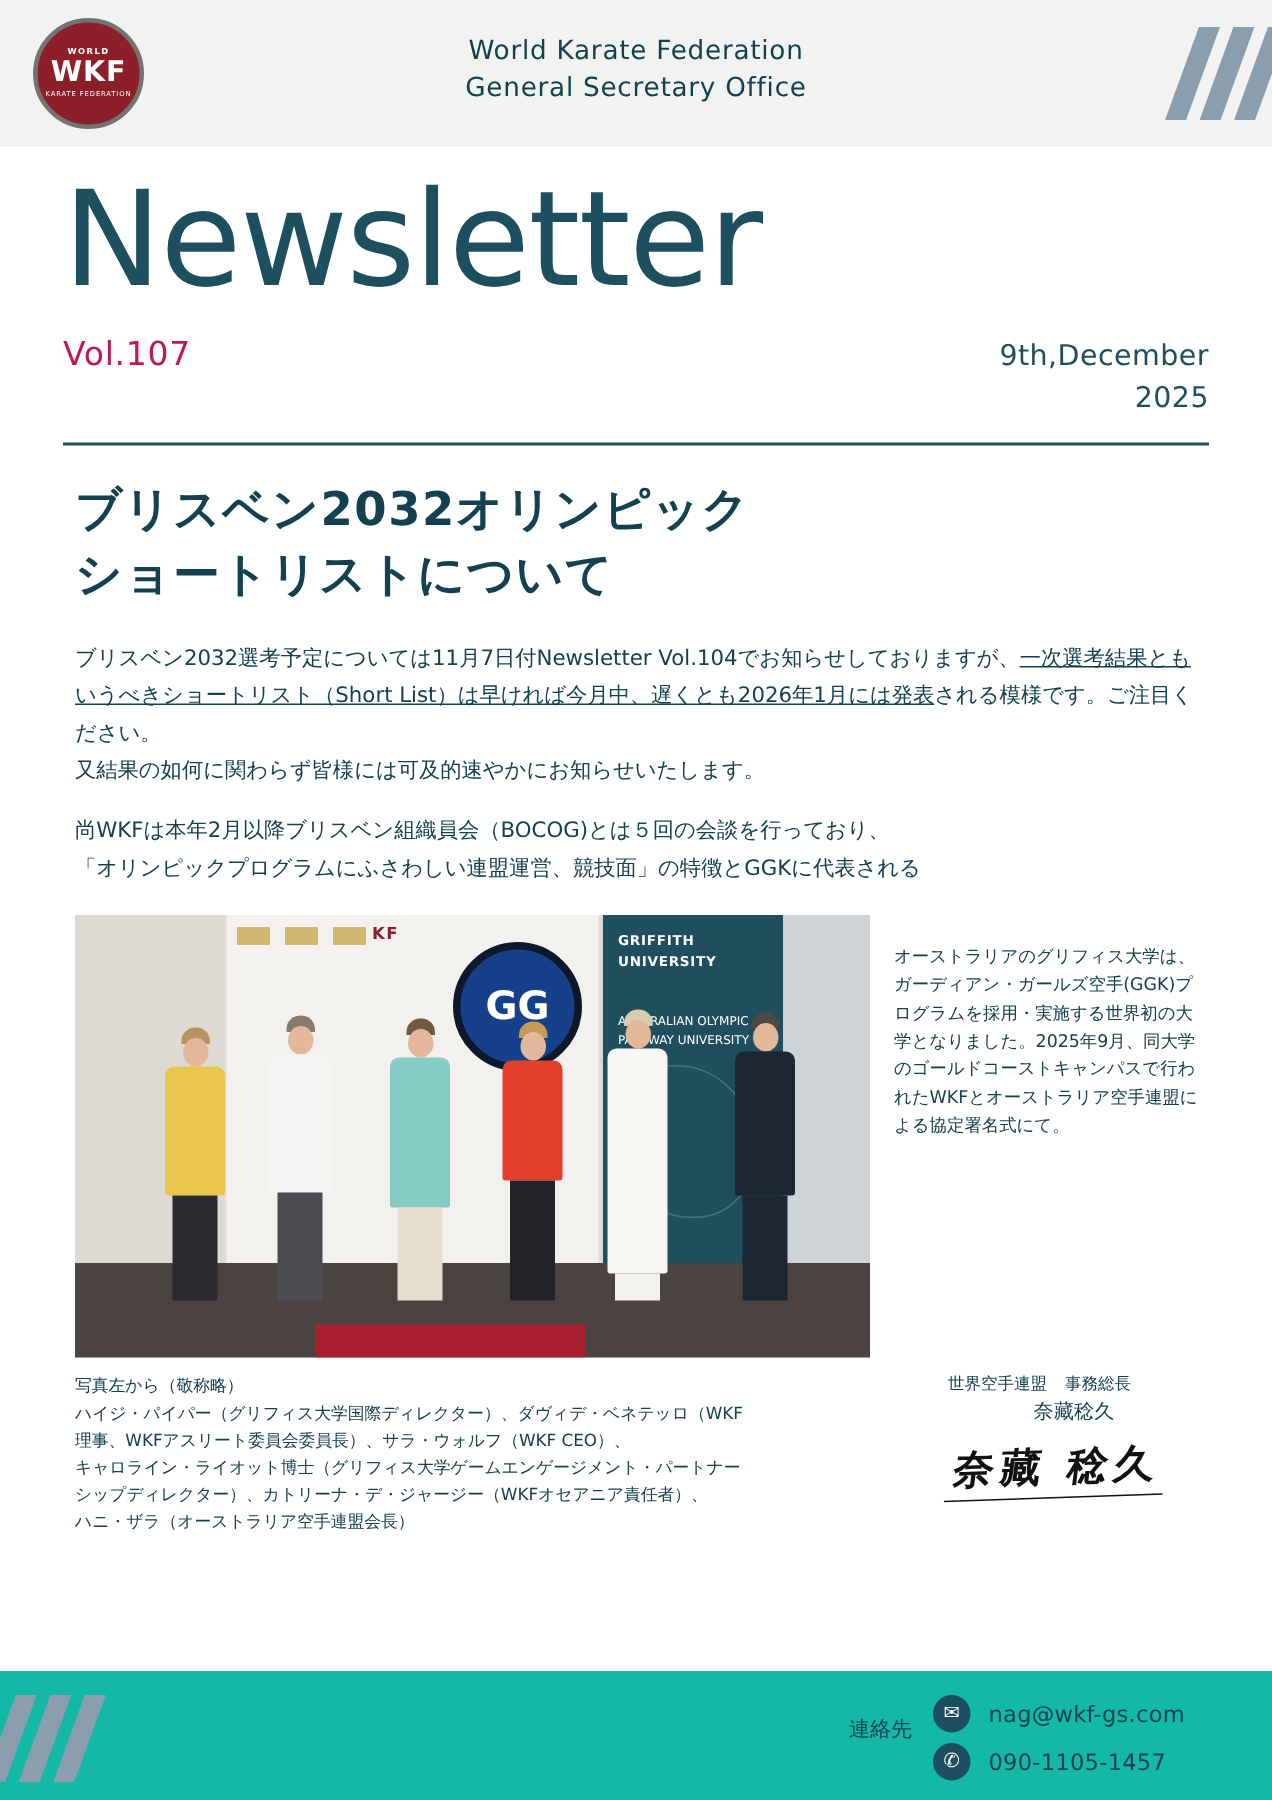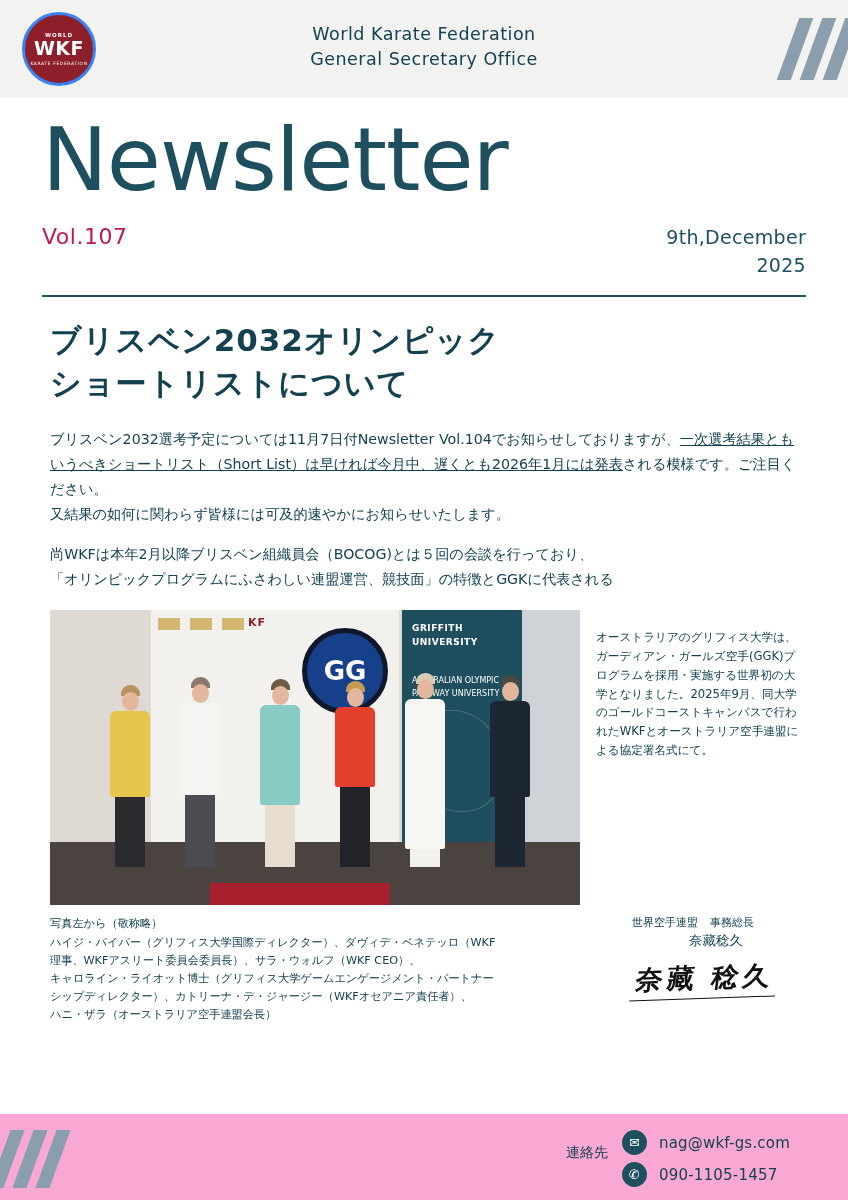--- a/index.html
+++ b/index.html
@@ -21,21 +21,21 @@
     position: relative;
   }
   .logo {
     position: absolute;
     left: 22px;
     top: 12px;
     width: 74px;
     height: 74px;
     border-radius: 50%;
     background: #8c1f2a;
-    border: 3px solid #3b82f6;
+    border: 3px solid #737373;
     display: flex;
     flex-direction: column;
     align-items: center;
     justify-content: center;
     color: #ffffff;
   }
   .logo .logo-top {
     font-size: 5.5px;
     letter-spacing: 1px;
     margin-bottom: 1px;
@@ -290,21 +290,21 @@
     border-bottom: 1.5px solid #111;
     display: inline-block;
     padding: 0 4px 2px 4px;
   }
 
   
   .bottom {
     position: absolute;
     left: 0; right: 0; bottom: 0;
     height: 86px;
-    background: #f9a8d4;
+    background: #14b8a6;
   }
   .stripes.bottom-left {
     left: 0;
     bottom: 12px;
     transform: skewX(-20deg);
   }
   .stripes.bottom-left .bar { background: #8a9eae; height: 58px; }
   .contact {
     position: absolute;
     right: 58px;

